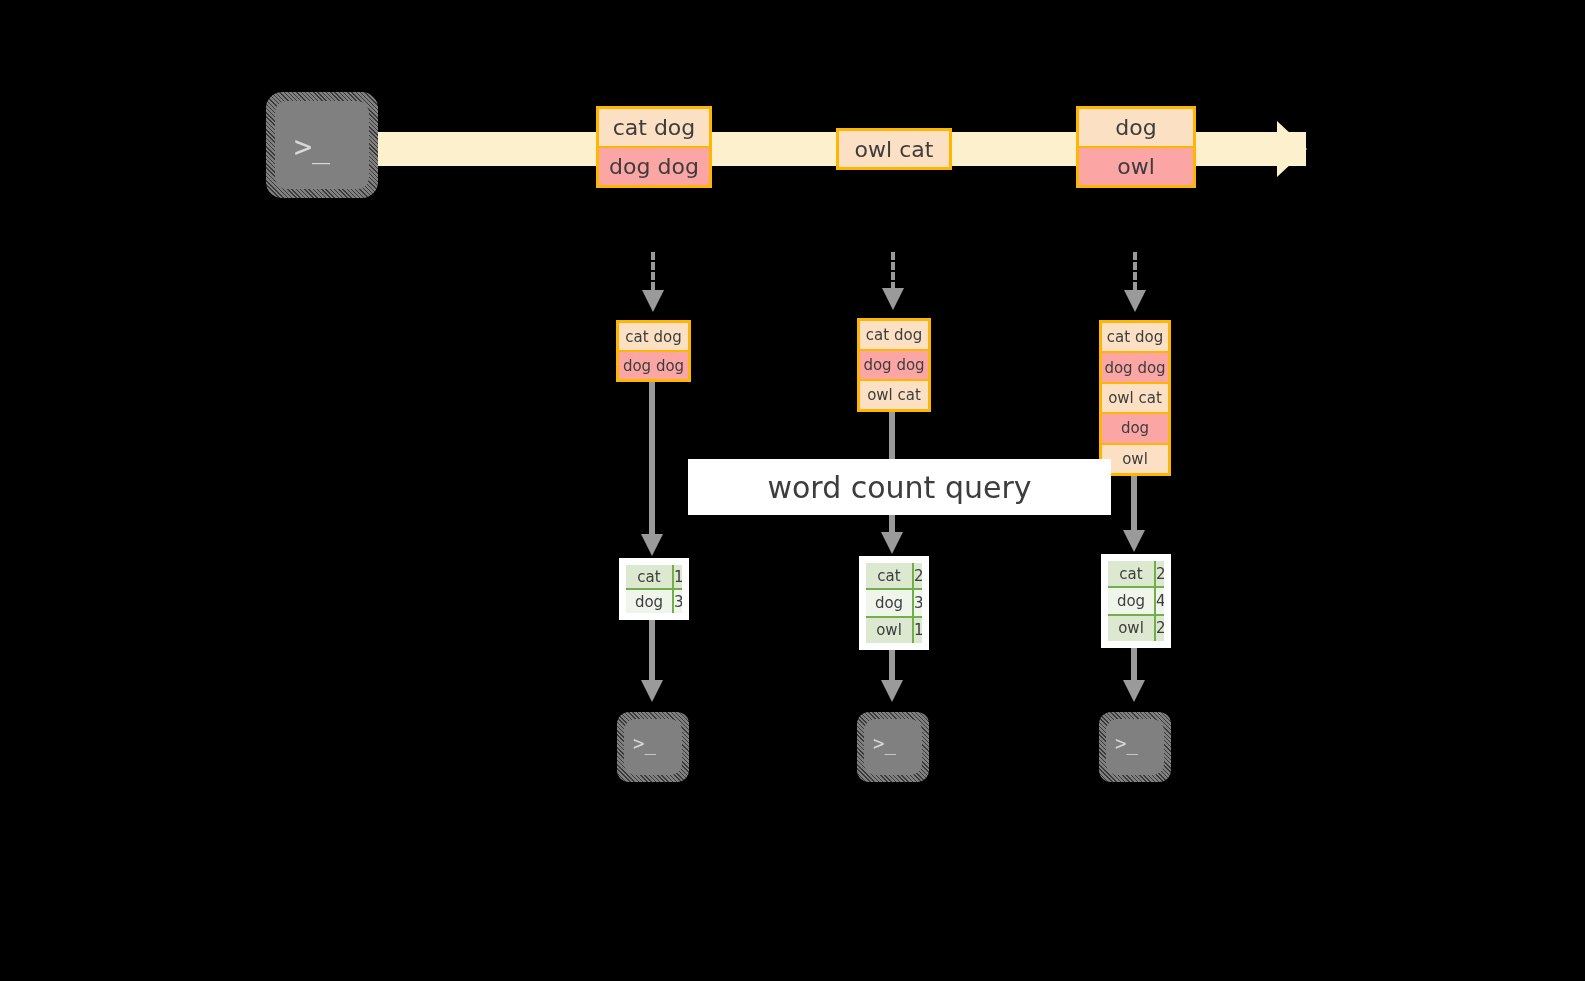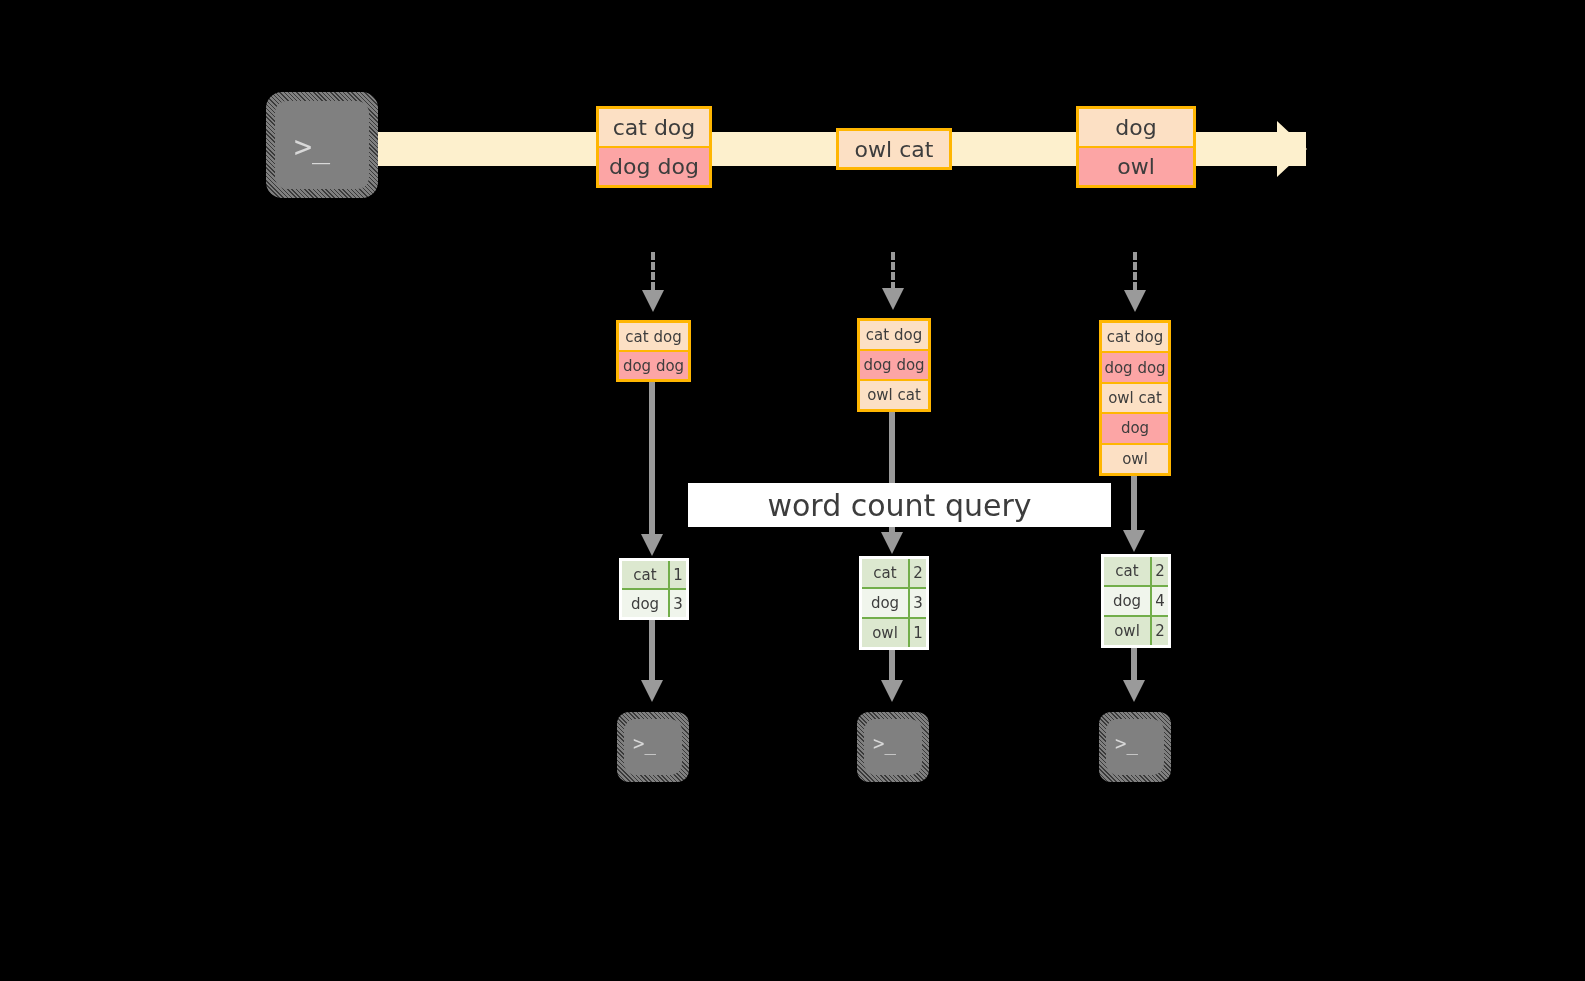--- a/index.html
+++ b/index.html
@@ -69,21 +69,21 @@
     flex: 1 1 auto;
   }
   .msg-row.shade-a { background: #fce0c4; }
   .msg-row.shade-b { background: #fca5a5; }
   .msg-row + .msg-row { border-top: 2px solid #ffb601; }
 
   
   .res-box {
     position: absolute;
     box-sizing: border-box;
-    border: 3px solid #ffffff;
+    border: 7px solid #ffffff;
     display: flex;
     flex-direction: column;
     overflow: hidden;
   }
   .res-row {
     display: flex;
     flex: 1 1 auto;
     box-sizing: border-box;
   }
   .res-row + .res-row { border-top: 2px solid #72ae4a; }
@@ -251,15 +251,15 @@
   </div>
 
   <div class="vline" style="left:1131px; top:648px; width:6px; height:36px;"></div>
   <div class="vhead" style="left:1123px; top:680px;"></div>
 
   <div class="terminal" style="left:1099px; top:712px; width:72px; height:70px; border-radius:12px;">
     <div class="inner" style="left:7px; top:7px; right:7px; bottom:7px;"></div>
     <div class="glyph" style="left:16px; top:22px; font-size:19px;">&gt;_</div>
   </div>
 
-  <div class="query-label" style="left:688px; top:483px; width:423px; height:44px; font-size:30px;">word count query</div>
+  <div class="query-label" style="left:688px; top:459px; width:423px; height:56px; font-size:30px;">word count query</div>
 
 </div>
 
 </body></html>

